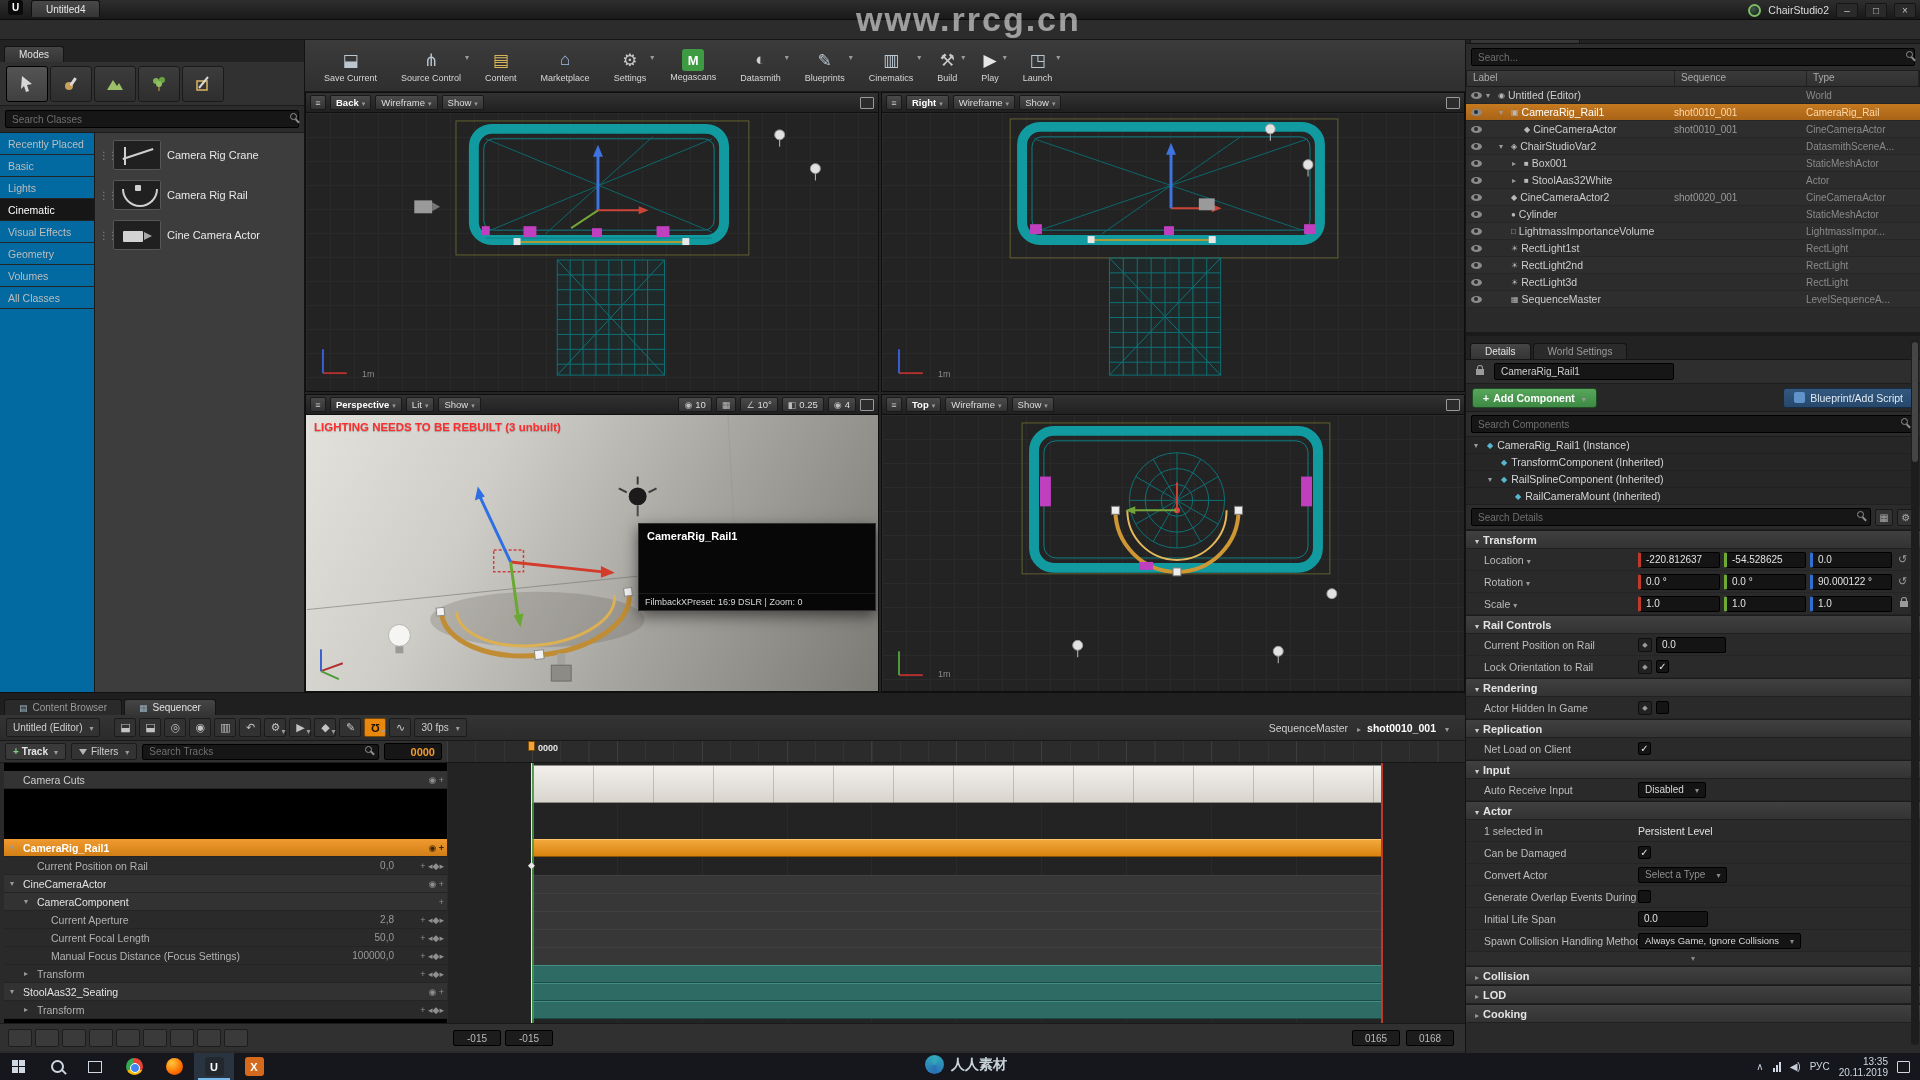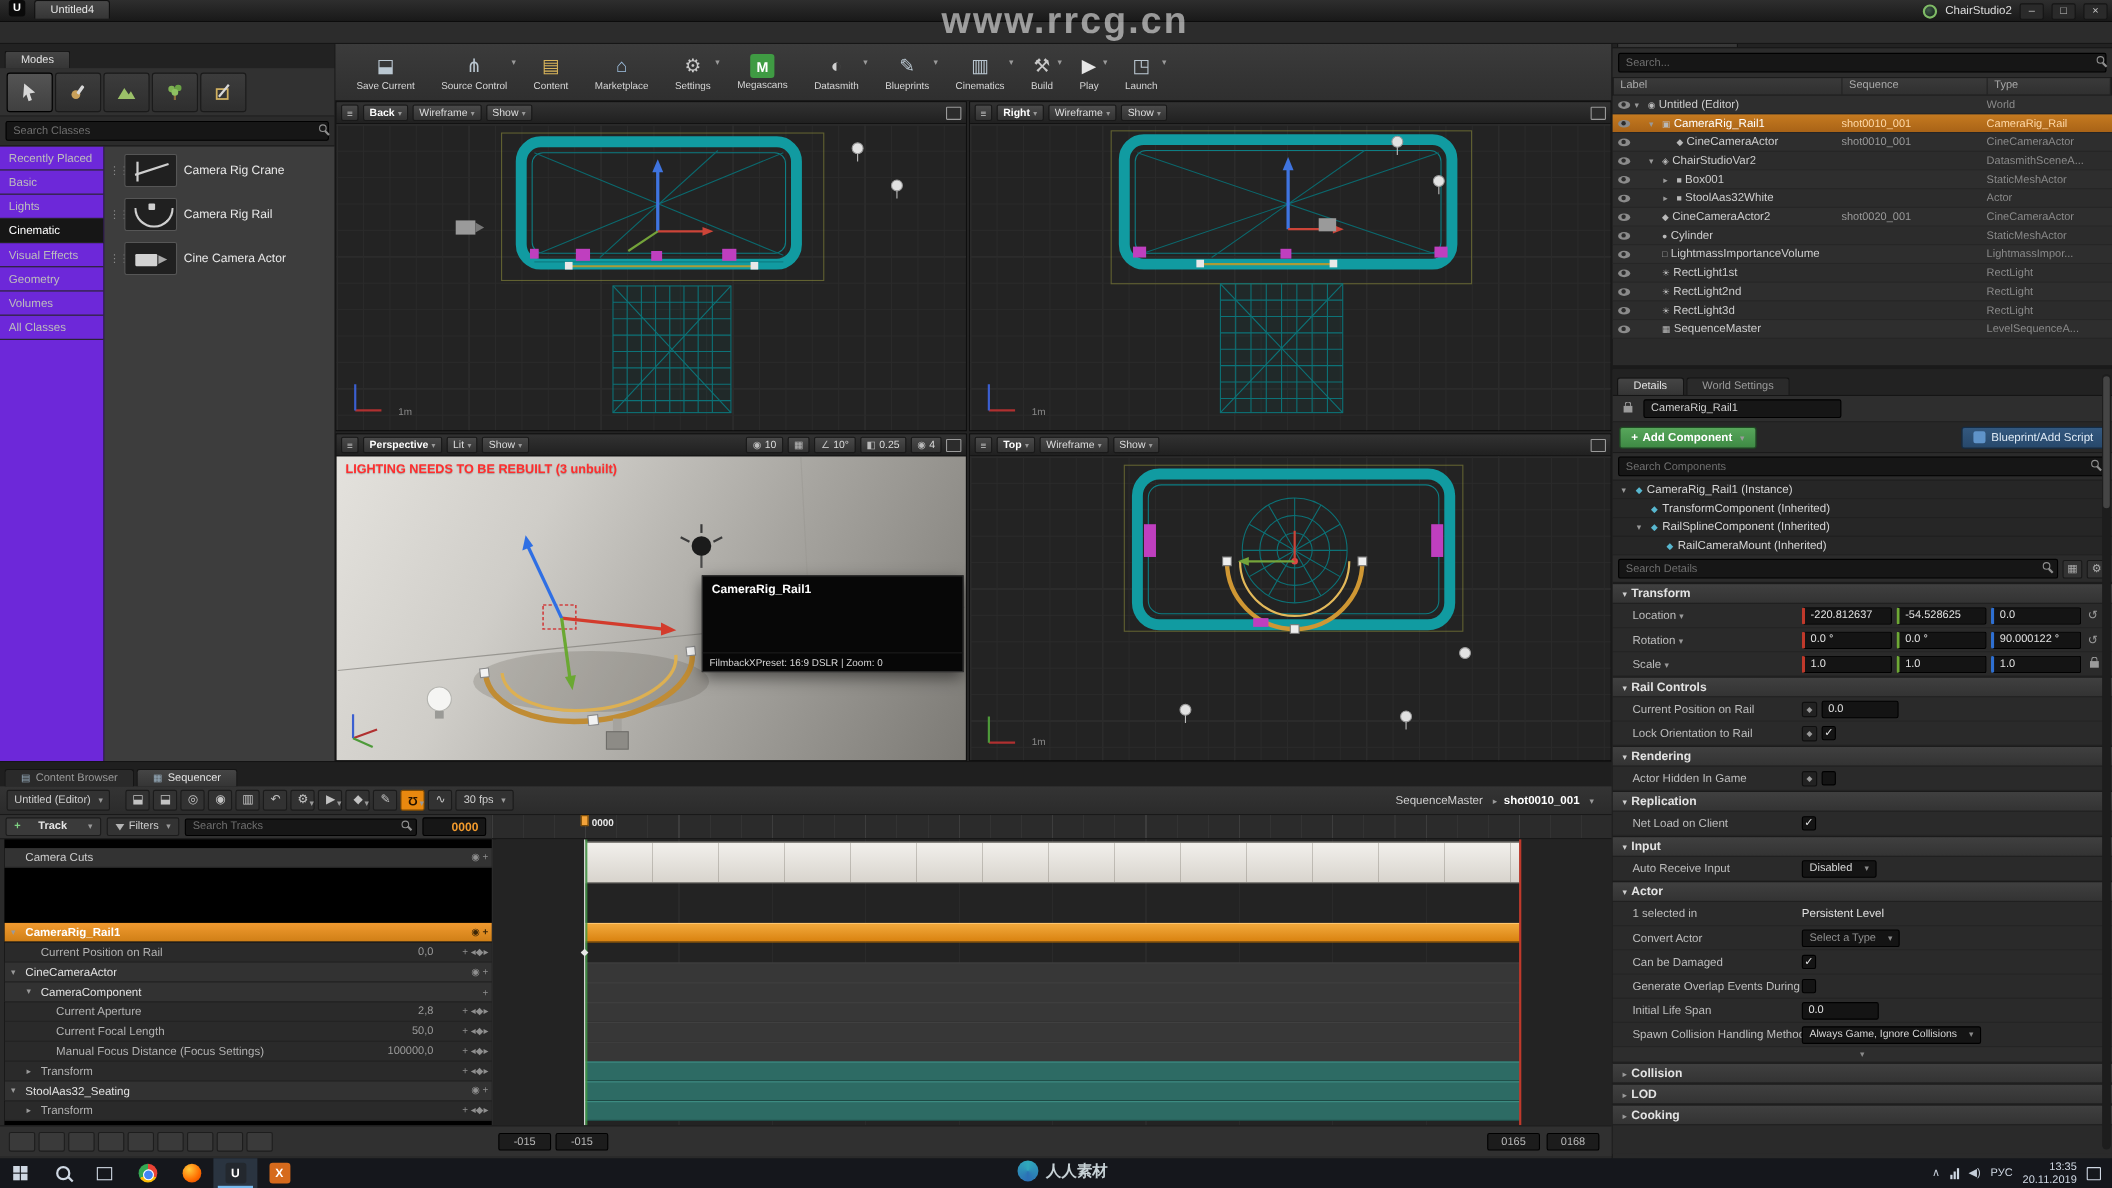--- a/index.html
+++ b/index.html
@@ -45,21 +45,21 @@
 #modes{position:absolute;left:0;top:40px;width:305px;height:652px;background:#2b2b2b;border-right:1px solid #131313}
 #modes-tabrow{height:22px;background:#222;display:flex;align-items:flex-end;padding-left:4px}
 .panel-tab{background:linear-gradient(#454545,#353535);border:1px solid #141414;border-bottom:none;border-radius:3px 3px 0 0;
   padding:2px 14px;font-size:10px;color:#e3e3e3;display:flex;gap:5px;align-items:center}
 #mode-icons{height:44px;background:#313131;border-bottom:1px solid #1b1b1b;display:flex;align-items:center;gap:2px;padding:0 6px}
 .mode-btn{width:42px;height:36px;background:linear-gradient(#3c3c3c,#2e2e2e);border:1px solid #1a1a1a;border-radius:3px;
   display:flex;align-items:center;justify-content:center}
 .mode-btn.active{background:linear-gradient(#545454,#404040);border-color:#000}
 #modes-search{padding:4px 5px;background:#2b2b2b;border-bottom:1px solid #1c1c1c}
 #modes-body{display:flex;height:calc(100% - 92px)}
-#modes-cats{width:95px;background:#6d28d9;border-right:1px solid #1a1a1a}
+#modes-cats{width:95px;background:#0369a1;border-right:1px solid #1a1a1a}
 .cat{height:22px;display:flex;align-items:center;padding-left:8px;color:#bdbdbd;font-size:10.5px;border-bottom:1px solid #242424}
 .cat.selected{background:#161616;color:#fff}
 #modes-items{flex:1;background:#3d3d3d;padding:4px}
 .mitem{height:36px;display:flex;align-items:center;gap:6px;margin-bottom:4px}
 .grip{color:#8b8b8b;font-size:10px;letter-spacing:-1px;width:8px}
 .grip::after{content:"⋮⋮"}
 .thumb{width:48px;height:30px;background:#202020;border:1px solid #565656;position:relative;border-radius:2px}
 .mlabel{color:#e9e9e9;font-size:11px}
 .k-crane .thumb::before{content:"";position:absolute;left:10px;top:6px;width:2px;height:18px;background:#cfcfcf}
 .k-crane .thumb::after{content:"";position:absolute;left:8px;top:12px;width:32px;height:2px;background:#cfcfcf;transform:rotate(-18deg)}
@@ -187,21 +187,21 @@
 .sq-ic.k-snap .g{transform:rotate(180deg);font-weight:bold}
 .sq-ic .tcap{right:0;top:5px}
 .fps-chip{height:19px;background:#323232;border:1px solid #1b1b1b;border-radius:2px;color:#cfcfcf;font-size:10px;
   display:inline-flex;align-items:center;padding:0 6px;gap:4px}
 #seq-crumb{margin-left:auto;display:flex;align-items:center;gap:6px;font-size:10.5px;padding-right:10px}
 #seq-crumb .root{color:#cfcfcf}
 #seq-crumb .shot{color:#fff;font-weight:bold}
 #seq-header{position:absolute;left:0;top:48px;width:447px;height:22px;background:#303030;border-bottom:1px solid #191919;
   display:flex;align-items:center;gap:5px;padding:0 5px}
 .trackbtn{height:17px;background:#3a3a3a;border:1px solid #1b1b1b;border-radius:2px;display:inline-flex;align-items:center;
-  padding:0 7px;gap:16px;font-size:10px;color:#e5e5e5;font-weight:bold}
+  padding:0 7px;gap:3px;font-size:10px;color:#e5e5e5;font-weight:bold}
 .trackbtn .plus-g::before{content:"+";color:#7fd183;font-weight:bold}
 .filterbtn{height:17px;background:#333;border:1px solid #1b1b1b;border-radius:2px;display:inline-flex;align-items:center;
   padding:0 7px;gap:4px;font-size:10px;color:#cfcfcf}
 .funnel{width:0;height:0;border-left:4px solid transparent;border-right:4px solid transparent;border-top:6px solid #b5b5b5}
 #seq-search{flex:1;position:relative;display:flex;align-items:center}
 #seq-tc{width:58px;height:17px;background:#161616;border:1px solid #000;border-radius:2px;color:#f39b2d;font-weight:bold;
   font-size:11px;display:flex;align-items:center;justify-content:flex-end;padding:0 6px}
 #seq-left{position:absolute;left:4px;top:70px;width:447px;height:260px;background:#000000;border-right:1px solid #161616;overflow:hidden}
 #seq-left-rows{padding-top:8px}
 .srow{height:18px;display:flex;align-items:center;font-size:10.5px;border-bottom:1px solid #242424;background:#2e2e2e;
@@ -1078,32 +1078,32 @@
           <span class="ar"></span>
           <span>Actor</span>
         </div>
       <div class="drow">
         <span class="dlabel">1 selected in</span>
         <span class="dvals">
             <span style="color:#e0e0e0;font-size:10.5px">Persistent Level</span>
           </span>
       </div>
       <div class="drow">
+        <span class="dlabel">Can be Damaged</span>
+        <span class="dvals">
+            <span class="cb checked"></span>
+          </span>
+      </div>
+      <div class="drow">
         <span class="dlabel">Convert Actor</span>
         <span class="dvals">
             <span class="ddown" style="color:#8f8f8f">
               <span>Select a Type</span>
               <span class="ar"></span>
             </span>
-          </span>
-      </div>
-      <div class="drow">
-        <span class="dlabel">Can be Damaged</span>
-        <span class="dvals">
-            <span class="cb checked"></span>
           </span>
       </div>
       <div class="drow">
         <span class="dlabel">Generate Overlap Events During Level ...</span>
         <span class="dvals">
             <span class="cb"></span>
           </span>
       </div>
       <div class="drow">
         <span class="dlabel">Initial Life Span</span>

